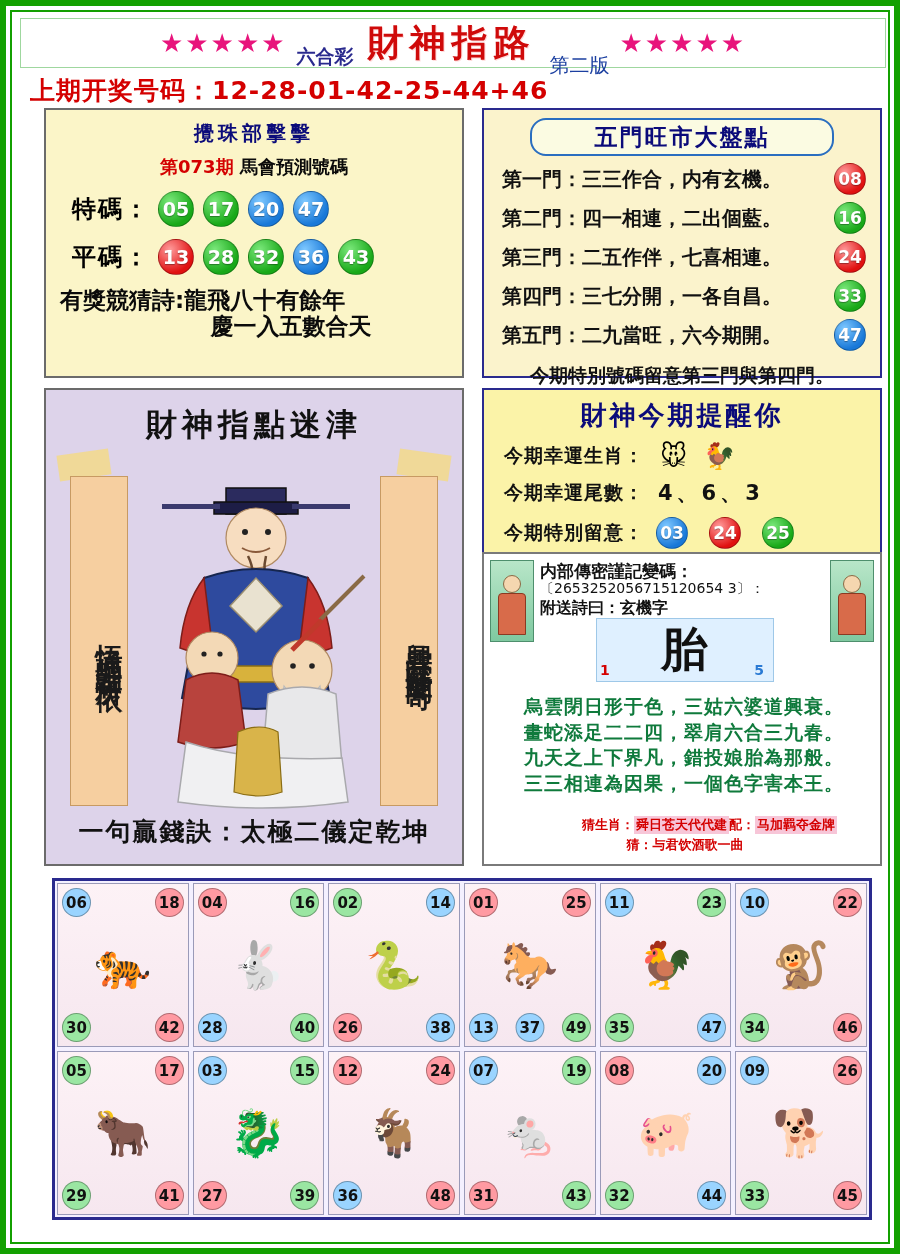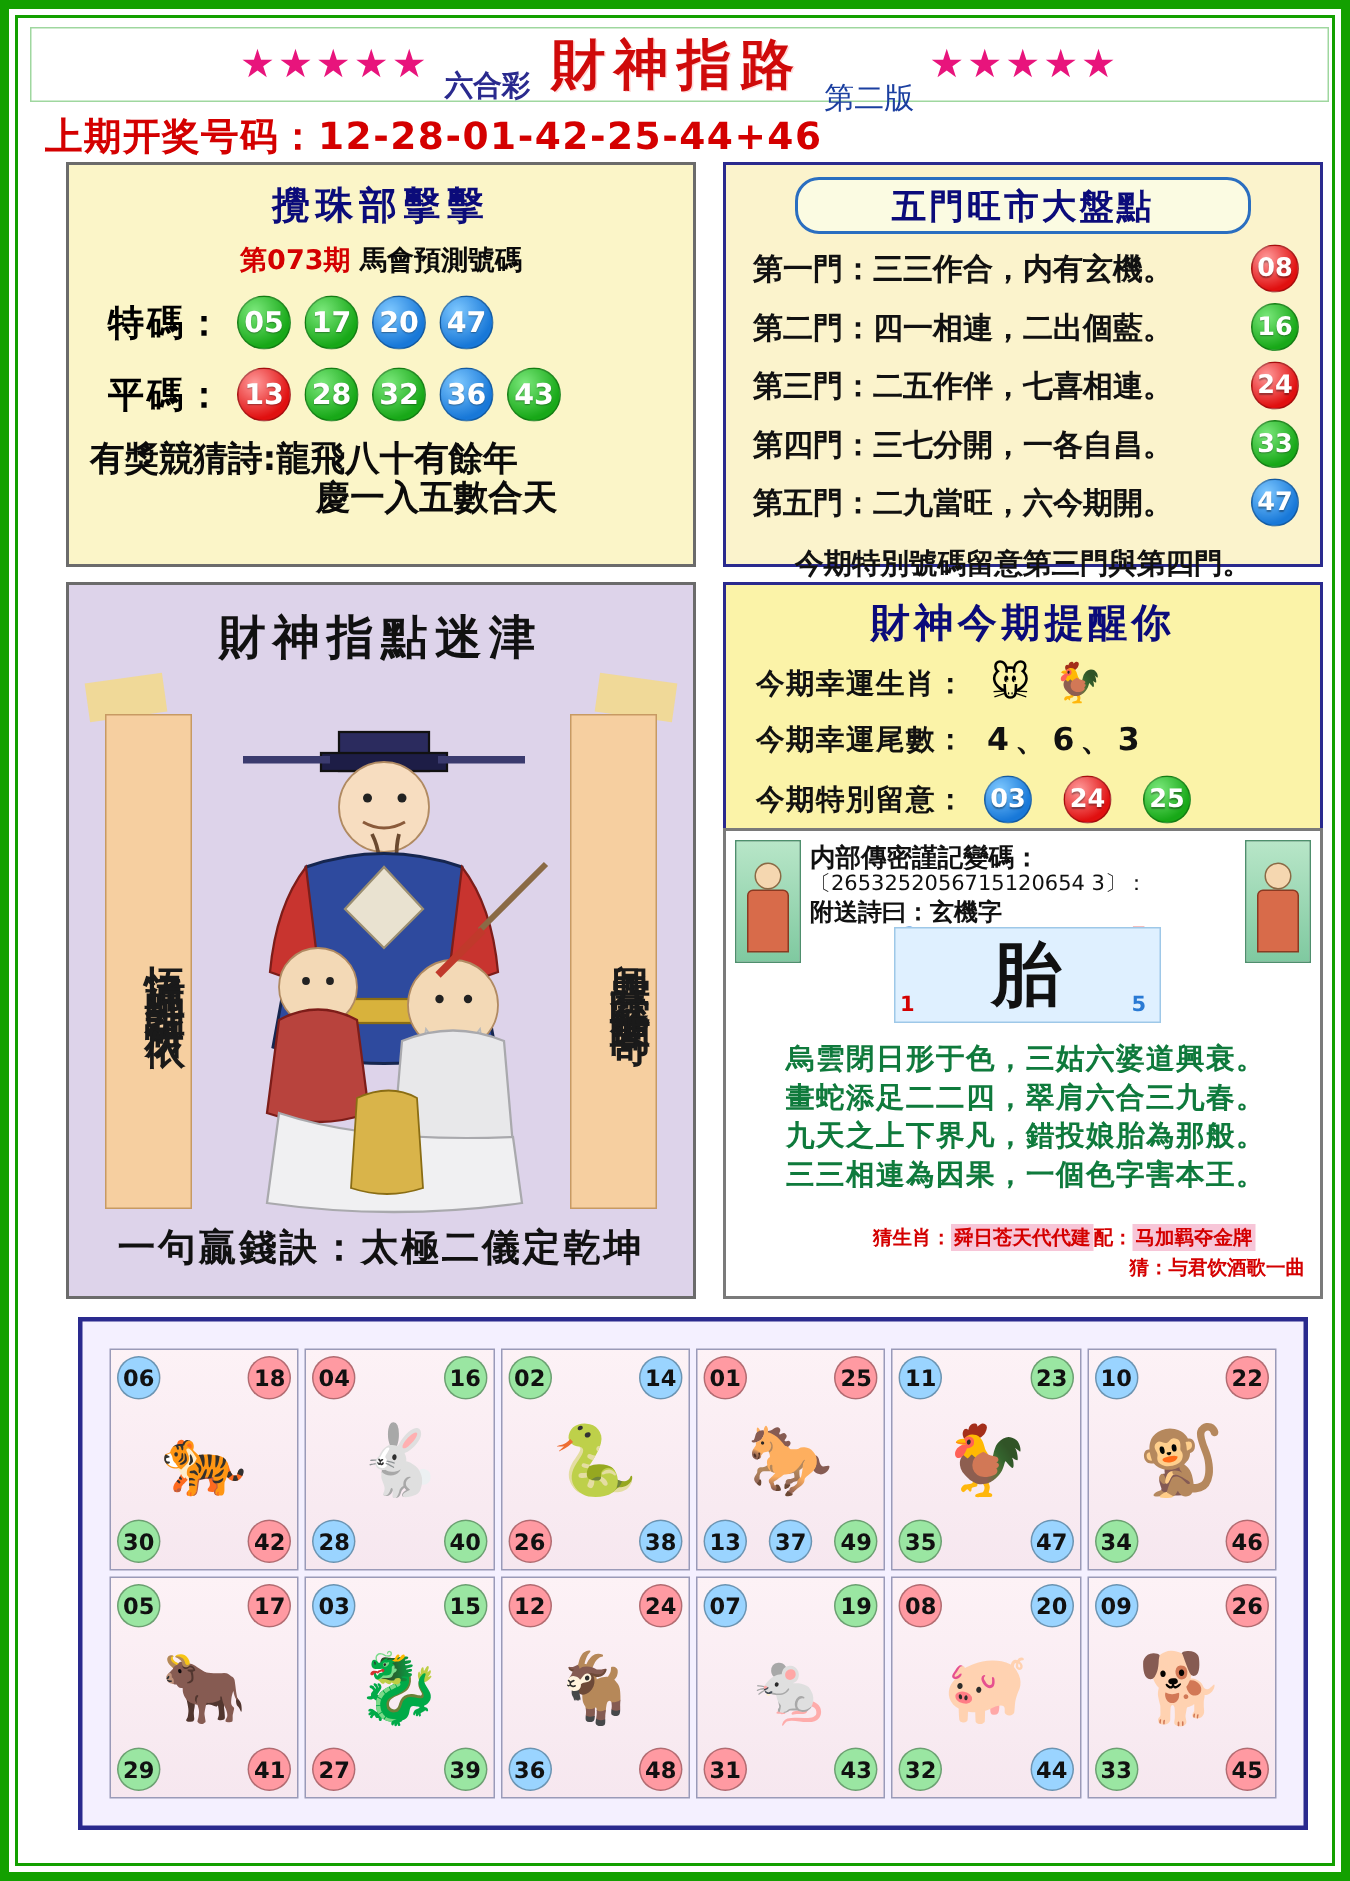--- a/index.html
+++ b/index.html
@@ -52,21 +52,21 @@
 
   
   .panel{position:absolute;box-sizing:border-box;}
 
   
   .box-tl{
     left:32px;top:96px;width:420px;height:270px;
     background:#fbf5c8;border:2px solid #6b6b6b;
   }
   .box-tl .t1{
-    text-align:center;font-size:25px;font-weight:bold;color:#0b0b7a;
+    text-align:center;font-size:20px;font-weight:bold;color:#0b0b7a;
     margin-top:10px;letter-spacing:4px;
   }
   .box-tl .t2{
     text-align:center;margin-top:8px;font-size:18px;font-weight:bold;color:#0a0a0a;
   }
   .box-tl .t2 .red{color:#d40000;}
   .row-ball{display:flex;align-items:center;margin-top:12px;padding-left:26px;}
   .row-ball .lab{font-size:24px;font-weight:bold;color:#000;letter-spacing:2px;margin-right:8px;}
   .ball{
     width:34px;height:34px;border-radius:50%;
@@ -193,28 +193,28 @@
     letter-spacing:1px;text-align:center;
   }
   .sec-foot1{
     position:absolute;left:16px;bottom:30px;width:419px;
     font-size:13px;font-weight:bold;color:#d40000;
     display:flex;align-items:center;justify-content:center;
   }
   .sec-foot1 .hl{background:#f7c6d8;padding:0 2px;}
   .sec-foot2{
     position:absolute;left:16px;bottom:10px;width:370px;
-    font-size:13px;font-weight:bold;color:#d40000;text-align:right;
+    font-size:13px;font-weight:bold;color:#d40000;text-align:center;
   }
 
   
   .grid{
     position:absolute;left:40px;top:866px;width:820px;height:342px;
     background:#f4f0ff;border:3px solid #2a2a8e;box-sizing:border-box;
-    padding:16px;
+    padding:0;
   }
   .grid-row{display:flex;height:50%;}
   .cell{
     position:relative;flex:1;margin:2px;border:1px solid #9a9ab8;
     background:linear-gradient(#fdf2f6,#f6e7ef);
     box-sizing:border-box;overflow:hidden;
   }
   .num{
     position:absolute;width:27px;height:27px;border-radius:50%;
     display:flex;align-items:center;justify-content:center;

